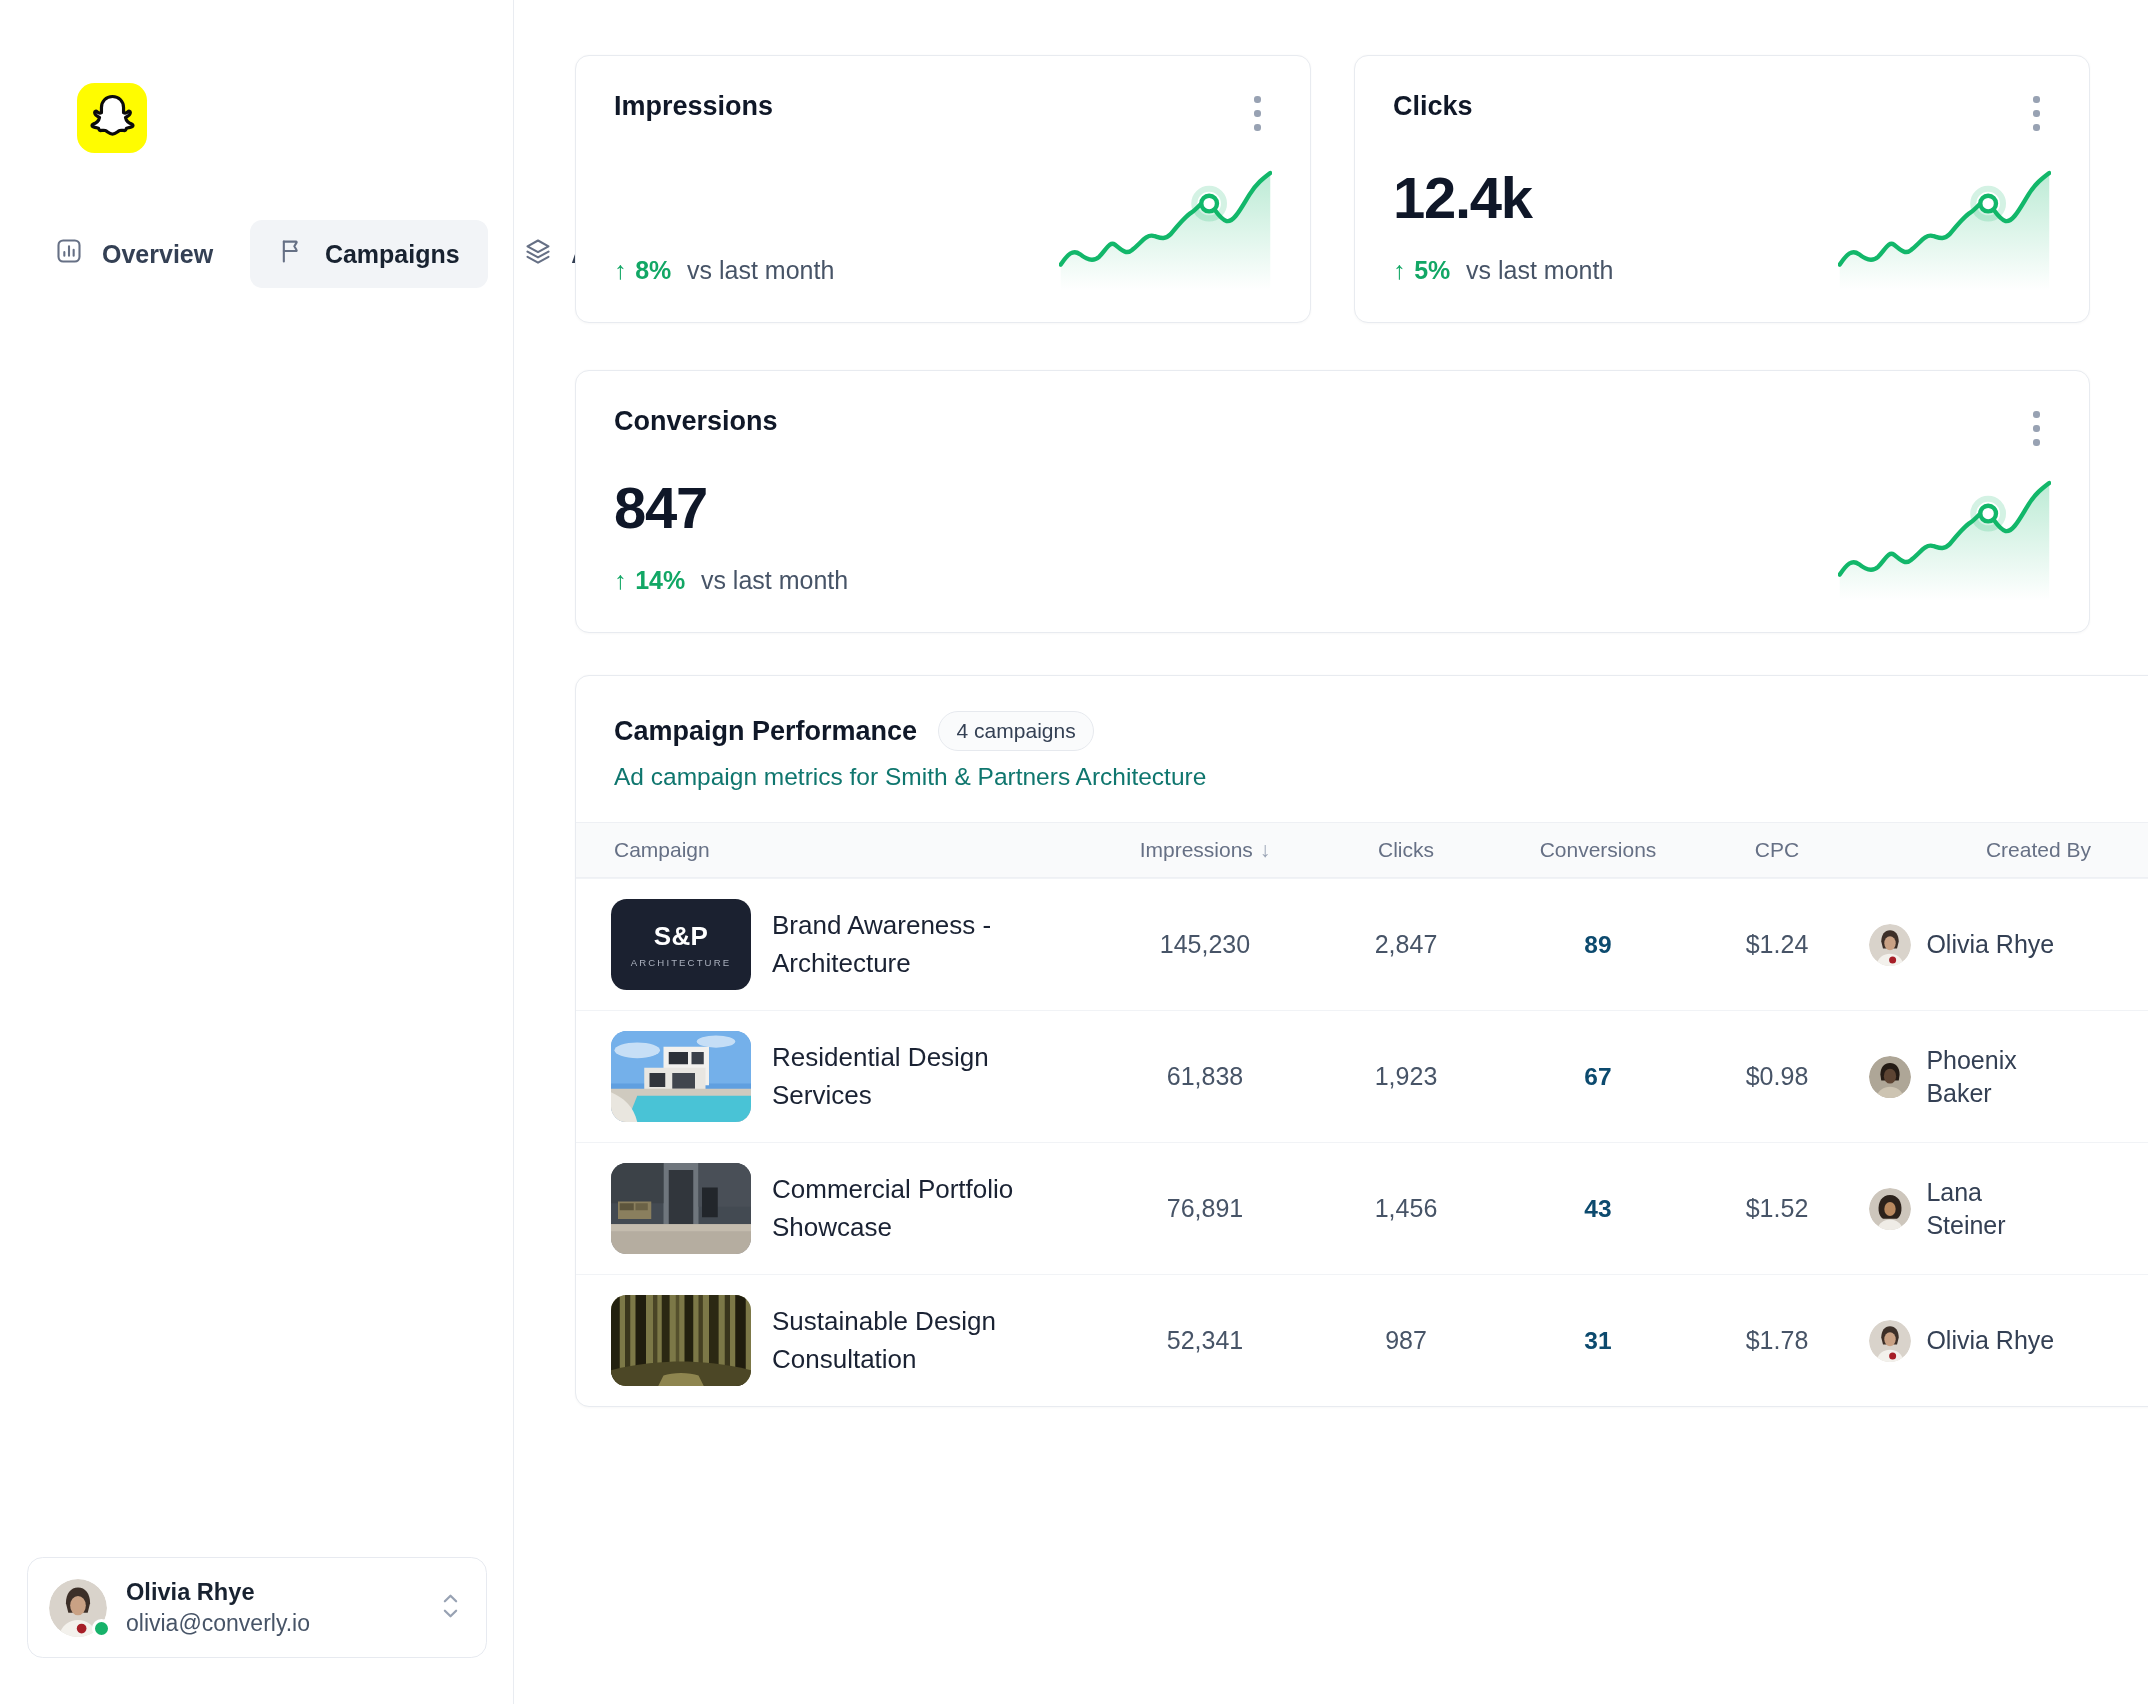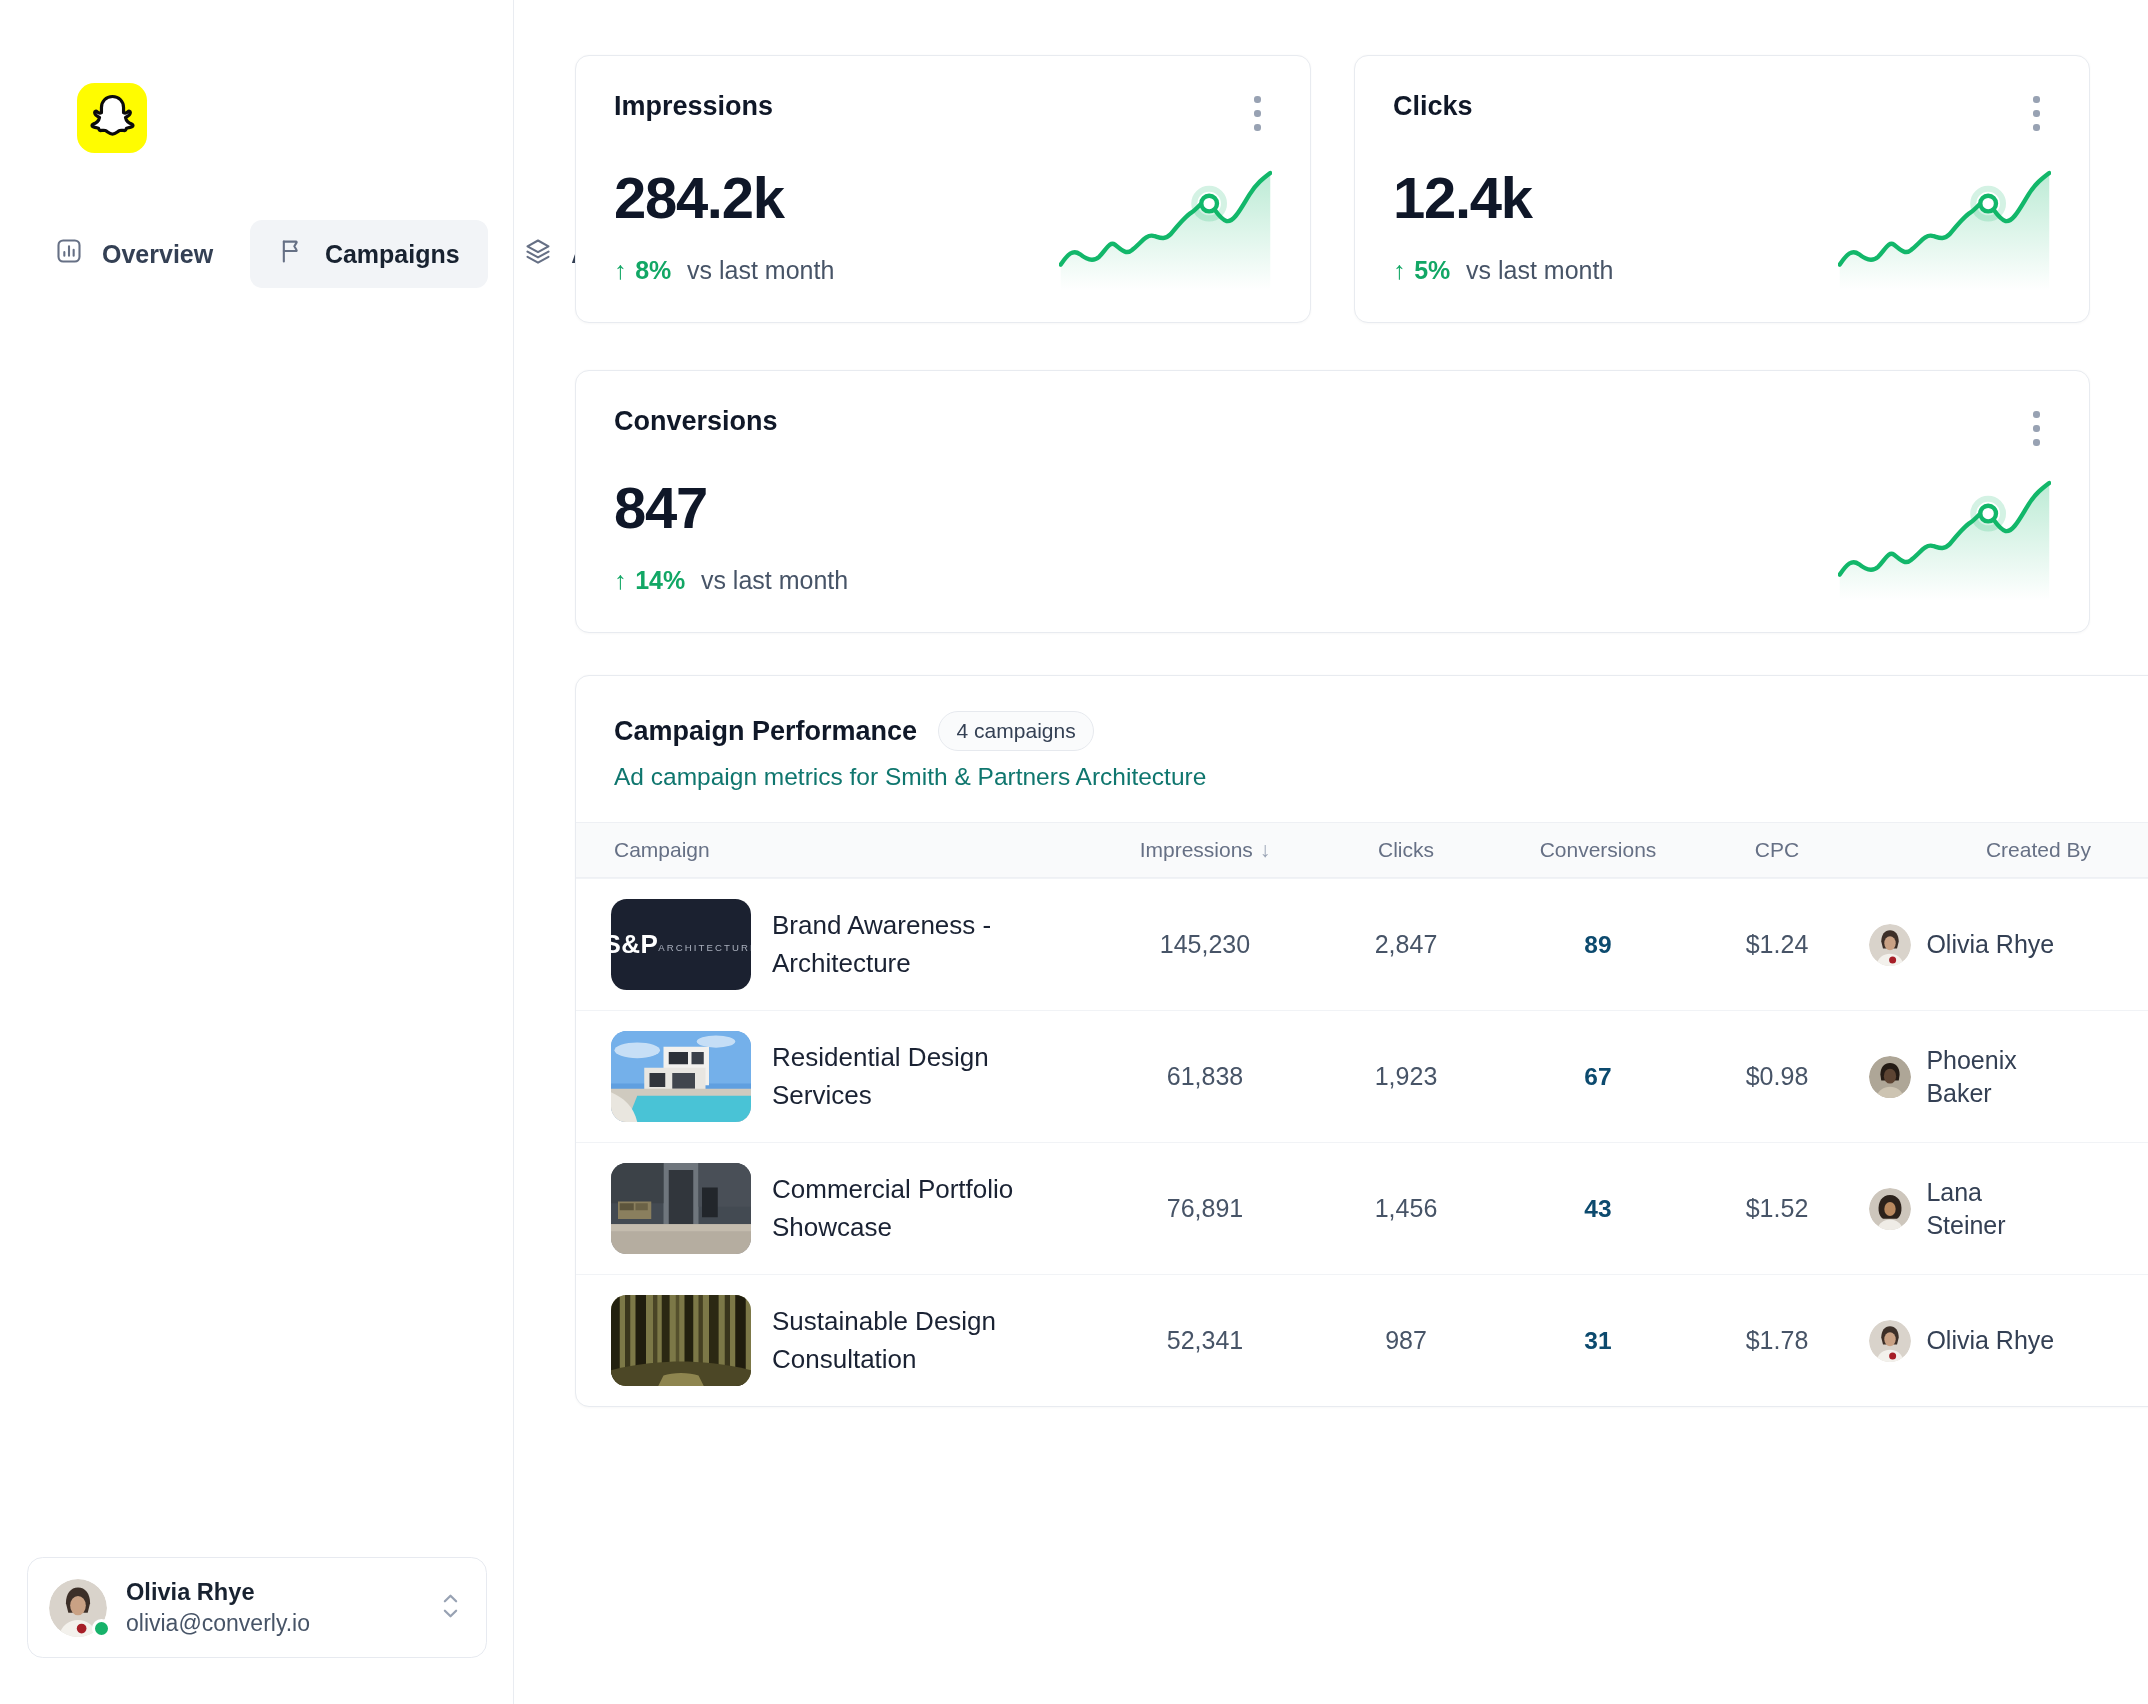--- a/index.html
+++ b/index.html
@@ -66,21 +66,21 @@
   .th.first { text-align:left; padding-left:38px; }
   .th.last { text-align:right; padding-left:8.7px; }
   .th .sort { color:#98a2b3; margin-left:7px; font-size:21px; }
   .trow { height:132px; border-top:0.9px solid #f1f3f6; cursor:pointer; }
   .trow:first-of-type { border-top:none; }
   .cell { text-align:center; font-size:25px; color:#475467; }
   .cell.conv { color:#0c4a6e; font-weight:700; font-size:24.5px; }
   .cell.camp { display:flex; align-items:center; gap:21px; padding-left:35px; text-align:left; }
   .thumb { width:140px; height:91px; border-radius:15.7px; flex:none; overflow:hidden; position:relative; }
   .thumb svg { width:100%; height:100%; display:block; }
-  .thumb.sp { background:#1b2130; display:flex; flex-direction:row; align-items:center; justify-content:center; }
+  .thumb.sp { background:#1b2130; display:flex; flex-direction:column; align-items:center; justify-content:center; }
   .thumb.sp .l1 { color:#fff; font-weight:700; font-size:26px; letter-spacing:0.4px; }
   .thumb.sp .l2 { color:#aab0bd; font-size:9.6px; letter-spacing:2.1px; margin-top:5.2px; font-family:Liberation Sans, sans-serif; }
   .camp-name { font-size:26px; font-weight:500; color:#1a2233; line-height:1.45; max-width:249px; }
   .cell.creator { display:flex; align-items:center; gap:15.7px; padding-left:8.7px; text-align:left; }
   .creator-avatar { width:42px; height:42px; border-radius:50%; overflow:hidden; flex:none; }
   .creator-avatar svg { width:100%; height:100%; display:block; }
   .creator-name { font-size:25px; color:#344054; line-height:1.3; max-width:138px; }
 </style>
 </head>
 <body>
@@ -164,21 +164,20 @@
 
     <div class="stat-row">
 
       <section class="card stat-card">
         <div class="stat-title">Impressions</div>
         <button class="kebab">
             <i></i>
             <i></i>
             <i></i>
           </button>
-        <div class="stat-value">284.2k</div>
         <div class="delta-row">
           <span class="delta-up">↑</span>
           <span class="delta-pct">8%</span>
           <span class="delta-note">vs last month</span>
         </div>
         <svg class="spark" viewBox="0 0 244 152">
           <path d="M2 122 C10 110 16 104 24 110 C30 115 38 120 46 113 C54 105 58 95 64 99 C70 103 76 112 84 105 C94 97 100 87 108 89 C114 90 120 95 128 87 C136 77 144 67 152 62 C160 57 166 45 172 51 C178 57 184 70 192 72 C200 74 208 58 218 42 C226 29 234 23 242 17 L242 152 L2 152 Z" fill="url(#sg)" stroke="none"></path>
           <path d="M2 122 C10 110 16 104 24 110 C30 115 38 120 46 113 C54 105 58 95 64 99 C70 103 76 112 84 105 C94 97 100 87 108 89 C114 90 120 95 128 87 C136 77 144 67 152 62 C160 57 166 45 172 51 C178 57 184 70 192 72 C200 74 208 58 218 42 C226 29 234 23 242 17" fill="none" stroke="#12b76a" stroke-width="5" stroke-linecap="round"></path>
           <circle cx="172" cy="52" r="17" fill="none" stroke="#12b76a" stroke-opacity=".18" stroke-width="7"></circle>
           <circle cx="172" cy="52" r="9" fill="#ffffff" stroke="#12b76a" stroke-width="5"></circle>

